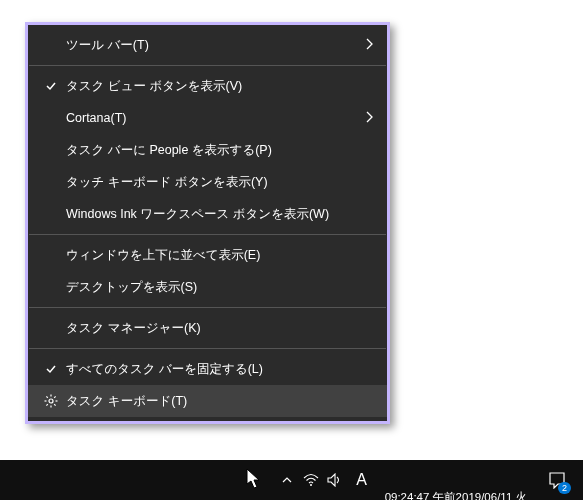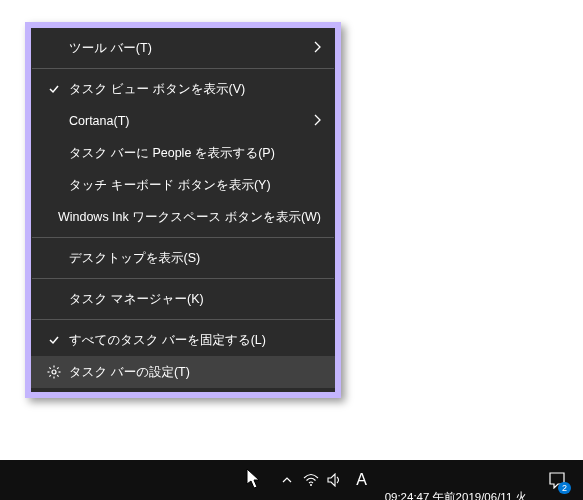--- a/index.html
+++ b/index.html
@@ -68,23 +68,23 @@
     font-size: 9px;
     border-radius: 8px;
     padding: 0 4px;
     line-height: 12px;
   }
 
   .context-menu {
     position: absolute;
     left: 25px;
     top: 22px;
-    width: 316px;
+    width: 365px;
     background: #2b2b2b;
-    border: 6px solid #c4b5fd;
+    border: 3px solid #c4b5fd;
     box-shadow: 4px 4px 8px rgba(0,0,0,0.4);
     color: #fff;
     padding: 4px 0;
   }
   .menu-item {
     height: 32px;
     display: flex;
     align-items: center;
     padding: 0 14px 0 14px;
     position: relative;
@@ -208,20 +208,24 @@
   </div>
 
   <div class="menu-item">
     <span class="menu-icon"></span>
     <span class="menu-label">Windows Ink ワークスペース ボタンを表示(W)</span>
   </div>
 
   <div class="separator"></div>
 
 
+  <div class="menu-item">
+    <span class="menu-icon"></span>
+    <span class="menu-label">ウィンドウを上下に並べて表示(E)</span>
+  </div>
 
 
   <div class="menu-item">
     <span class="menu-icon"></span>
     <span class="menu-label">デスクトップを表示(S)</span>
   </div>
 
   <div class="separator"></div>
 
   <div class="menu-item">
@@ -249,21 +253,21 @@
             <line x1="7" y1="11.5" x2="7" y2="13.5"></line>
           <line x1="0.5" y1="7" x2="2.5" y2="7"></line>
             <line x1="11.5" y1="7" x2="13.5" y2="7"></line>
           <line x1="2.4" y1="2.4" x2="3.8" y2="3.8"></line>
             <line x1="10.2" y1="10.2" x2="11.6" y2="11.6"></line>
           <line x1="11.6" y1="2.4" x2="10.2" y2="3.8"></line>
             <line x1="3.8" y1="10.2" x2="2.4" y2="11.6"></line>
         </g>
       </svg>
     </span>
-    <span class="menu-label">タスク バーの設定(T)</span>
+    <span class="menu-label">タスク キーボード(T)</span>
   </div>
 
 </div>
 
 <div class="cursor">
   <svg width="16" height="22" viewBox="0 0 16 22">
     <path d="M1 1 L1 16 L5 13 L8 20 L11 19 L8 12 L13 12 Z" fill="#fff" stroke="#000" stroke-width="1"></path>
   </svg>
 </div>
 

